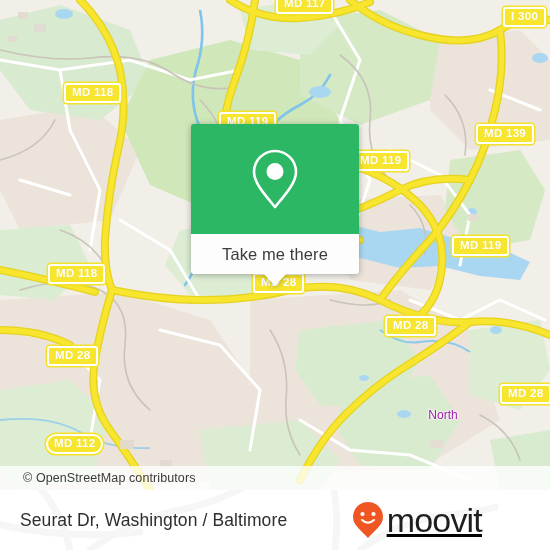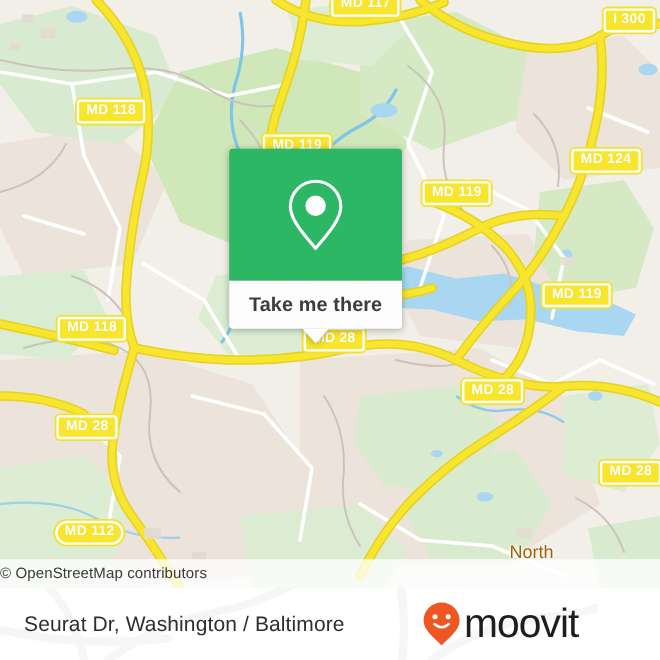--- a/index.html
+++ b/index.html
@@ -33,21 +33,21 @@
   .attrib {
     position: absolute;
     left: 0;
     top: 466px;
     width: 550px;
     height: 24px;
     background: rgba(255,255,255,0.78);
     color: #3a3a3a;
     font-size: 12.5px;
     line-height: 24px;
-    padding-left: 0;
+    padding-left: 23px;
     box-sizing: border-box;
     letter-spacing: 0.1px;
   }
 
   
   .shield {
     position: absolute;
     background: #f7e52e;
     border: 2px solid #ffffff;
     border-radius: 3px;
@@ -58,37 +58,35 @@
     padding: 1px 6px 2px 6px;
     line-height: 13px;
     white-space: nowrap;
     box-shadow: 0 0 0 1.5px #f2e22c;
     text-shadow: 0 0 1px rgba(0,0,0,0.07);
   }
 
   
   .place-label {
     position: absolute;
-    color: #a16207;
-    font-size: 15px;
+    color: #a21caf;
+    font-size: 12px;
     line-height: 17px;
     text-align: center;
     white-space: nowrap;
     text-shadow: 0 0 3px #fff, 0 0 3px #fff, 0 0 2px #fff;
-    margin-top: 45px;
   }
 
   
   #callout {
     position: absolute;
     left: 191px;
     top: 124px;
-    width: 144px;
+    width: 168px;
     filter: drop-shadow(0 1px 3px rgba(0,0,0,0.30));
-    font-weight: bold;
   }
   .callout-body {
     background: #2bb763;
     height: 110px;
     border-top-left-radius: 3px;
     border-top-right-radius: 3px;
     display: flex;
     align-items: center;
     justify-content: center;
   }
@@ -144,20 +142,21 @@
     white-space: nowrap;
   }
   #brand {
     position: absolute;
     right: 16px;
     top: 0;
     height: 60px;
     display: flex;
     align-items: center;
     gap: 2px;
+    text-decoration: underline;
   }
   #brand-word {
     font-size: 34px;
     color: #1e1e1e;
     letter-spacing: -0.8px;
     line-height: 34px;
     font-weight: normal;
   }
 </style>
 </head>
@@ -284,21 +283,21 @@
       </g>
     </svg>
 
     <div class="attrib">© OpenStreetMap contributors</div>
   </div>
 
   <div class="shield" style="left:503px; top:7px;">I 300</div>
   <div class="shield" style="left:276px; top:-6px;">MD 117</div>
   <div class="shield" style="left:64px;  top:83px;">MD 118</div>
   <div class="shield" style="left:219px; top:112px;">MD 119</div>
-  <div class="shield" style="left:476px; top:124px;">MD 124</div>
+  <div class="shield" style="left:476px; top:124px;">MD 139</div>
   <div class="shield" style="left:352px; top:151px;">MD 119</div>
   <div class="shield" style="left:452px; top:236px;">MD 119</div>
   <div class="shield" style="left:48px;  top:264px;">MD 118</div>
   <div class="shield" style="left:253px; top:273px;">MD 28</div>
   <div class="shield" style="left:385px; top:316px;">MD 28</div>
   <div class="shield" style="left:47px;  top:346px;">MD 28</div>
   <div class="shield" style="left:500px; top:384px;">MD 28</div>
   <div class="shield" style="left:46px;  top:434px;border-radius:10px;">MD 112</div>
 
   <div class="place-label" style="left:393px; top:407px; width:100px;">

